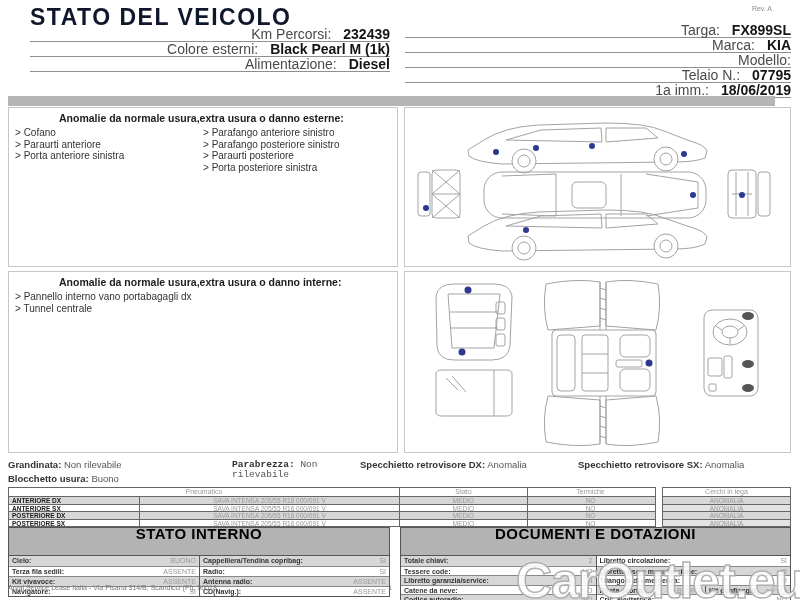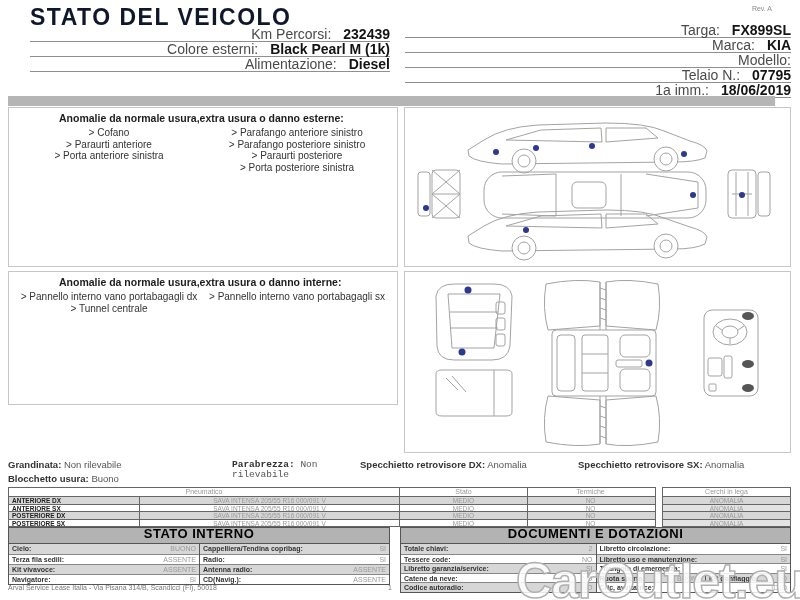--- a/index.html
+++ b/index.html
@@ -18,25 +18,25 @@
                padding:1px 0 1px 0; font-size:14px; line-height:12px;justify-content:flex-end; }
   .field-label { color:#4a4a4a; white-space:nowrap; }
   .field-value { font-weight:bold; color:#141414; }
   .field-row.tall .field-value { line-height:12px; }
 
   .gray-bar { position:absolute; left:8px; top:96px; width:767px; height:10px; background:#b5b5b5; }
 
   .box { position:absolute; border:1px solid #c6c6c6; background:#fff; }
   .ext-text { left:8px;  top:107px; width:390px; height:160px; }
   .ext-diag { left:404px; top:107px; width:387px; height:160px; }
-  .int-text { left:8px;  top:271px; width:390px; height:134px; }
+  .int-text { left:8px;  top:271px; width:390px; height:182px; }
   .int-diag { left:404px; top:271px; width:387px; height:182px; }
 
   .anom-head { font-weight:bold; font-size:10.5px; color:#1c1c1c; padding:4px 6px 3px 6px;margin-left:44px; }
-  .anom-cols { display:flex; padding:0 6px;text-align:center; }
+  .anom-cols { display:flex; padding:0 6px; }
   .anom-col { width:50%; font-size:10px; color:#333; }
   .anom-item { line-height:11.5px; padding-left:10px; text-indent:-10px; }
   .anom-item::before { content:"> "; }
 
   .diag-svg { display:block; margin:2px auto 0 auto; }
   .sline { fill:none; stroke:#a3a3a3; stroke-width:1; }
   .sfill { fill:#fff; stroke:#a3a3a3; stroke-width:1; }
   .dot { fill:#2b3990; stroke:none; }
   .ddark { fill:#555; stroke:none; }
 
@@ -58,22 +58,22 @@
   .tc-term { width:126px; color:#999; border-left:1px solid #666; }
   .t-hrow .tc-span { width:390px; text-align:center; }
   .t-hrow .tc-stato, .t-hrow .tc-term { color:#9a9a9a; }
   .tire-cerchi .t-hrow { text-align:center; justify-content:center; }
   .tire-cerchi .t-row { justify-content:center; color:#999; }
   .tire-cerchi .t-row.shade2 { background:#e3e3e3; }
 
   .bt { position:absolute; top:527px; border:1px solid #555; background:#fff; }
   .bt-left  { left:8px;  width:382px; }
   .bt-right { left:400px; width:391px; }
-  .bt-header { background:#b3b3b3; text-align:center; font-weight:bold; font-size:13px;
-               height:16px; line-height:12px; color:#000; border-bottom:1px solid #555; letter-spacing:0.5px; }
+  .bt-header { background:#b3b3b3; text-align:center; font-weight:bold; font-size:15px;
+               height:28px; line-height:12px; color:#000; border-bottom:1px solid #555; letter-spacing:0.5px; }
   .bt-body { display:flex; align-items:stretch; }
   .bt-col { width:50%; }
   .bt-col + .bt-col { border-left:1px solid #555; }
   .bt-row { display:flex; justify-content:space-between; height:10px; line-height:10px;
             padding:0 3px; font-size:7px; border-top:1px solid #888; }
   .bt-col .bt-row:first-child { border-top:none; }
   .bt-right .bt-row { height:9.5px; line-height:9.5px; }
   .bt-row .lbl { font-weight:bold; color:#333; white-space:nowrap; overflow:hidden; }
   .bt-row .val { color:#999; padding-left:4px; }
   .bt-row.shade { background:#d7d7d7; }
@@ -198,23 +198,20 @@
     </svg>
   </div>
 
   <div class="box int-text">
     <div class="anom-head">Anomalie da normale usura,extra usura o danno interne:</div>
     <div class="anom-cols">
       <div class="anom-col">
         <div class="anom-item">Pannello interno vano portabagagli dx</div>
         <div class="anom-item">Tunnel centrale</div>
       </div>
-      <div class="anom-col">
-        <div class="anom-item">Pannello interno vano portabagagli sx</div>
-      </div>
     </div>
   </div>
 
   <div class="box int-diag">
     <svg class="diag-svg" width="383" height="178" viewBox="0 0 383 178">
 
       <path class="sline" d="M30,22 Q32,10 48,10 L88,10 Q104,10 106,22 L104,72 Q102,86 86,86 L48,86 Q32,86 31,72 Z"></path>
       <path class="sline" d="M42,20 L94,20 L88,74 L46,74 Z"></path>
       <path class="sline" d="M44,38 L92,38 M44,54 L92,54"></path>
       <rect class="sline" x="90" y="28" width="9" height="12" rx="2"></rect>

